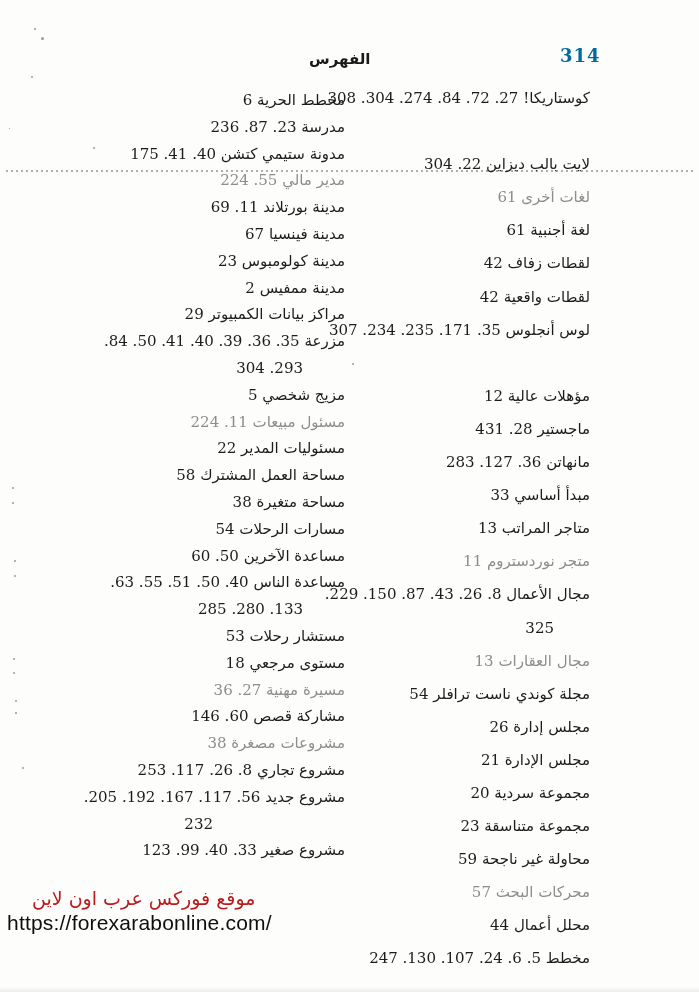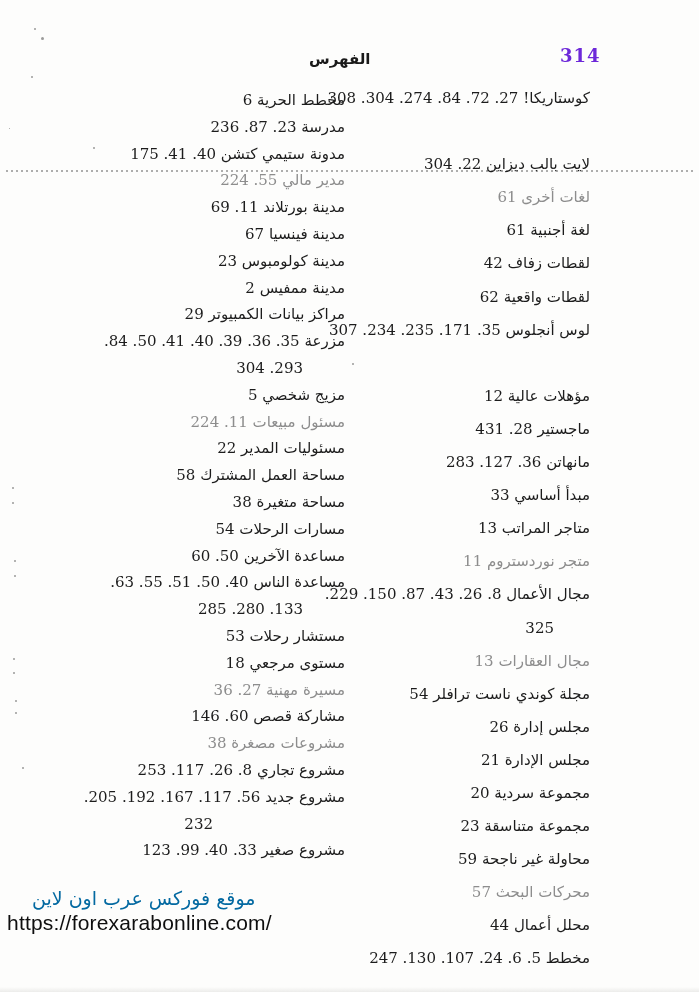--- a/index.html
+++ b/index.html
@@ -12,21 +12,21 @@
   }
   
   .hdr-title{
     position:absolute;left:309px;top:50px;
     font-size:15px;font-weight:bold;color:#1a1a1a;
     direction:rtl;white-space:nowrap;
     filter:blur(0.2px);
   }
   .hdr-num{
     position:absolute;left:560px;top:45px;
-    font-size:18px;font-weight:bold;color:#6d28d9;
+    font-size:18px;font-weight:bold;color:#0369a1;
     letter-spacing:1px;
   }
   
   .dotted-line{
     position:absolute;left:6px;top:170px;width:688px;height:2px;
     background:repeating-linear-gradient(90deg,#787878 0 1.6px,transparent 1.6px 5px);
     opacity:.6;
   }
   
   .col{
@@ -44,21 +44,21 @@
     color:#1c1c1c;
     white-space:nowrap;
     filter:blur(0.15px);
   }
   .line.faded{color:#8d8d8d;filter:blur(0.4px);}
   .line.blank{visibility:hidden;}
   
   .wm-ar{
     position:absolute;left:32px;top:887px;
     font-family:"DejaVu Sans",sans-serif;
-    font-size:19px;color:#0369a1;
+    font-size:19px;color:#b91c1c;
     direction:rtl;white-space:nowrap;
   }
   .wm-url{
     position:absolute;left:7px;top:911px;
     font-family:"Liberation Sans","DejaVu Sans",sans-serif;
     font-size:21px;color:#0e0e0e;
     white-space:nowrap;letter-spacing:0.2px;text-align:right;
   }
   
   .speck{position:absolute;background:#4a4a4a;opacity:.55;border-radius:50%;}
@@ -80,21 +80,21 @@
 
   <div class="dotted-line"></div>
 
   <div class="col col-right" id="col-right">
       <div class="line">كوستاريكا! 27. 72. 84. 274. 304. 308</div>
       <div class="line blank">&nbsp;</div>
       <div class="line">لايت بالب ديزاين 22. 304</div>
       <div class="line faded">لغات أخرى 61</div>
       <div class="line">لغة أجنبية 61</div>
       <div class="line">لقطات زفاف 42</div>
-      <div class="line">لقطات واقعية 62</div>
+      <div class="line">لقطات واقعية 42</div>
       <div class="line">لوس أنجلوس 35. 171. 235. 234. 307</div>
       <div class="line blank">&nbsp;</div>
       <div class="line">مؤهلات عالية 12</div>
       <div class="line">ماجستير 28. 431</div>
       <div class="line">مانهاتن 36. 127. 283</div>
       <div class="line">مبدأ أساسي 33</div>
       <div class="line">متاجر المراتب 13</div>
       <div class="line faded">متجر نوردستروم 11</div>
       <div class="line">مجال الأعمال 8. 26. 43. 87. 150. 229.</div>
       <div class="line cont" style="padding-right: 36px;">325</div>

